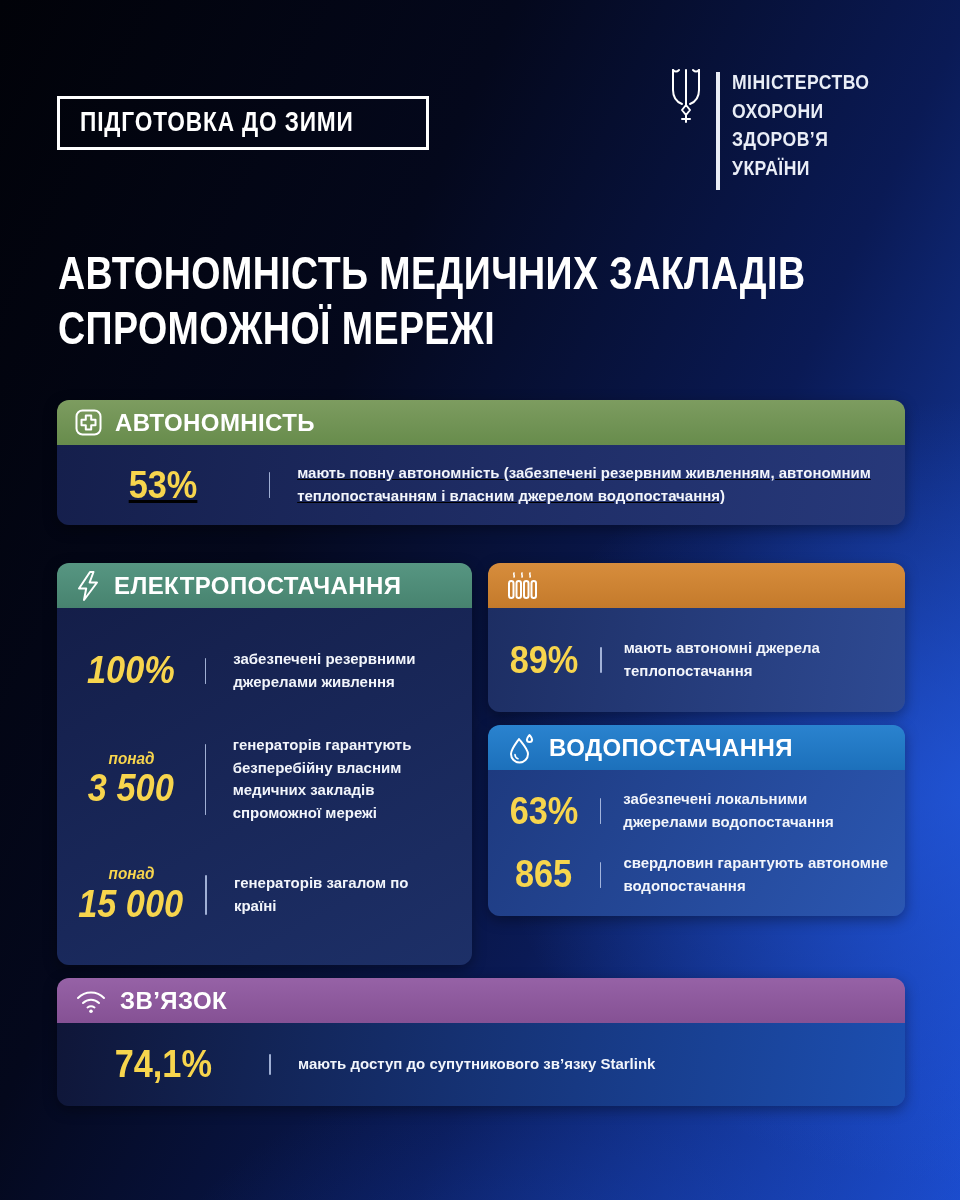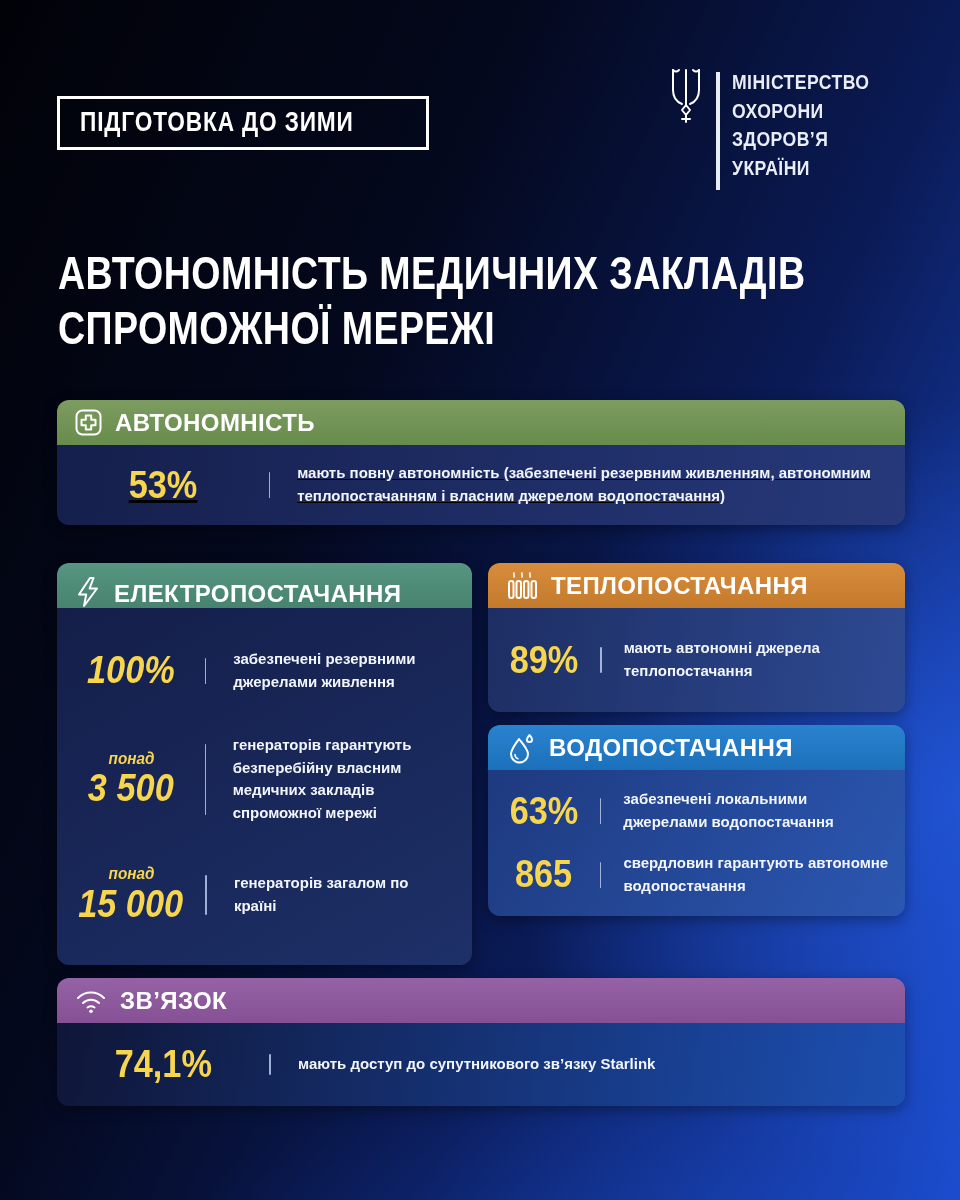--- a/index.html
+++ b/index.html
@@ -37,21 +37,21 @@
   }
 
   
   .card { position:absolute; border-radius:12px; overflow:hidden; box-shadow:0 4px 14px rgba(0,0,0,.35); }
   .card-header {
     height:45px; display:flex; align-items:center; gap:13px; padding:0 18px;
     color:#ffffff; font-weight:700; font-size:24px; letter-spacing:.4px;
   }
   .card-header .hicon { display:flex; align-items:center; }
   .hdr-green  { background:linear-gradient(180deg,#7d9c60,#678c4c); }
-  .hdr-teal   { background:linear-gradient(180deg,#579682,#47836f);align-items:flex-end; }
+  .hdr-teal   { background:linear-gradient(180deg,#579682,#47836f); }
   .hdr-orange { background:linear-gradient(180deg,#d78d3c,#c47a2b); }
   .hdr-blue   { background:linear-gradient(180deg,#2a83cf,#1c70bb); }
   .hdr-purple { background:linear-gradient(180deg,#9662a6,#855194); }
 
   .card-body { display:flex; flex-direction:column; justify-content:space-evenly; }
   .bdy-1 { background:linear-gradient(100deg,#151f4c 0%,#27397b 100%); height:80px;text-decoration:underline; }
   .bdy-2 { background:linear-gradient(150deg,#141e49 0%,#1d3068 100%); height:357px; }
   .bdy-3 { background:linear-gradient(100deg,#1d2e63 0%,#2e4a93 100%); height:104px; }
   .bdy-4 { background:linear-gradient(120deg,#1e3a7f 0%,#2b57b2 100%); height:146px; }
   .bdy-5 { background:linear-gradient(100deg,#0f1638 0%,#1c4fb2 100%); height:83px; }
@@ -180,21 +180,20 @@
       <svg class="icon-svg" width="32" height="30" viewBox="0 0 32 30" stroke-width="2">
         <path d="M8 2 c-1 1.5 1 2.5 0 4" stroke-width="1.6"></path>
         <path d="M16 2 c-1 1.5 1 2.5 0 4" stroke-width="1.6"></path>
         <path d="M24 2 c-1 1.5 1 2.5 0 4" stroke-width="1.6"></path>
         <rect x="3" y="10" width="4.5" height="17" rx="2.2"></rect>
         <rect x="10.5" y="10" width="4.5" height="17" rx="2.2"></rect>
         <rect x="18" y="10" width="4.5" height="17" rx="2.2"></rect>
         <rect x="25.5" y="10" width="4.5" height="17" rx="2.2"></rect>
       </svg>
     </span>
-    <span>ТЕПЛОПОСТАЧАННЯ</span>
   </div>
   <div class="card-body bdy-3">
     <div class="row">
       <div class="valcol">
         <span class="val">89%</span>
       </div>
       <span class="vdiv"></span>
       <div class="txt">мають автономні джерела теплопостачання</div>
     </div>
   </div>

